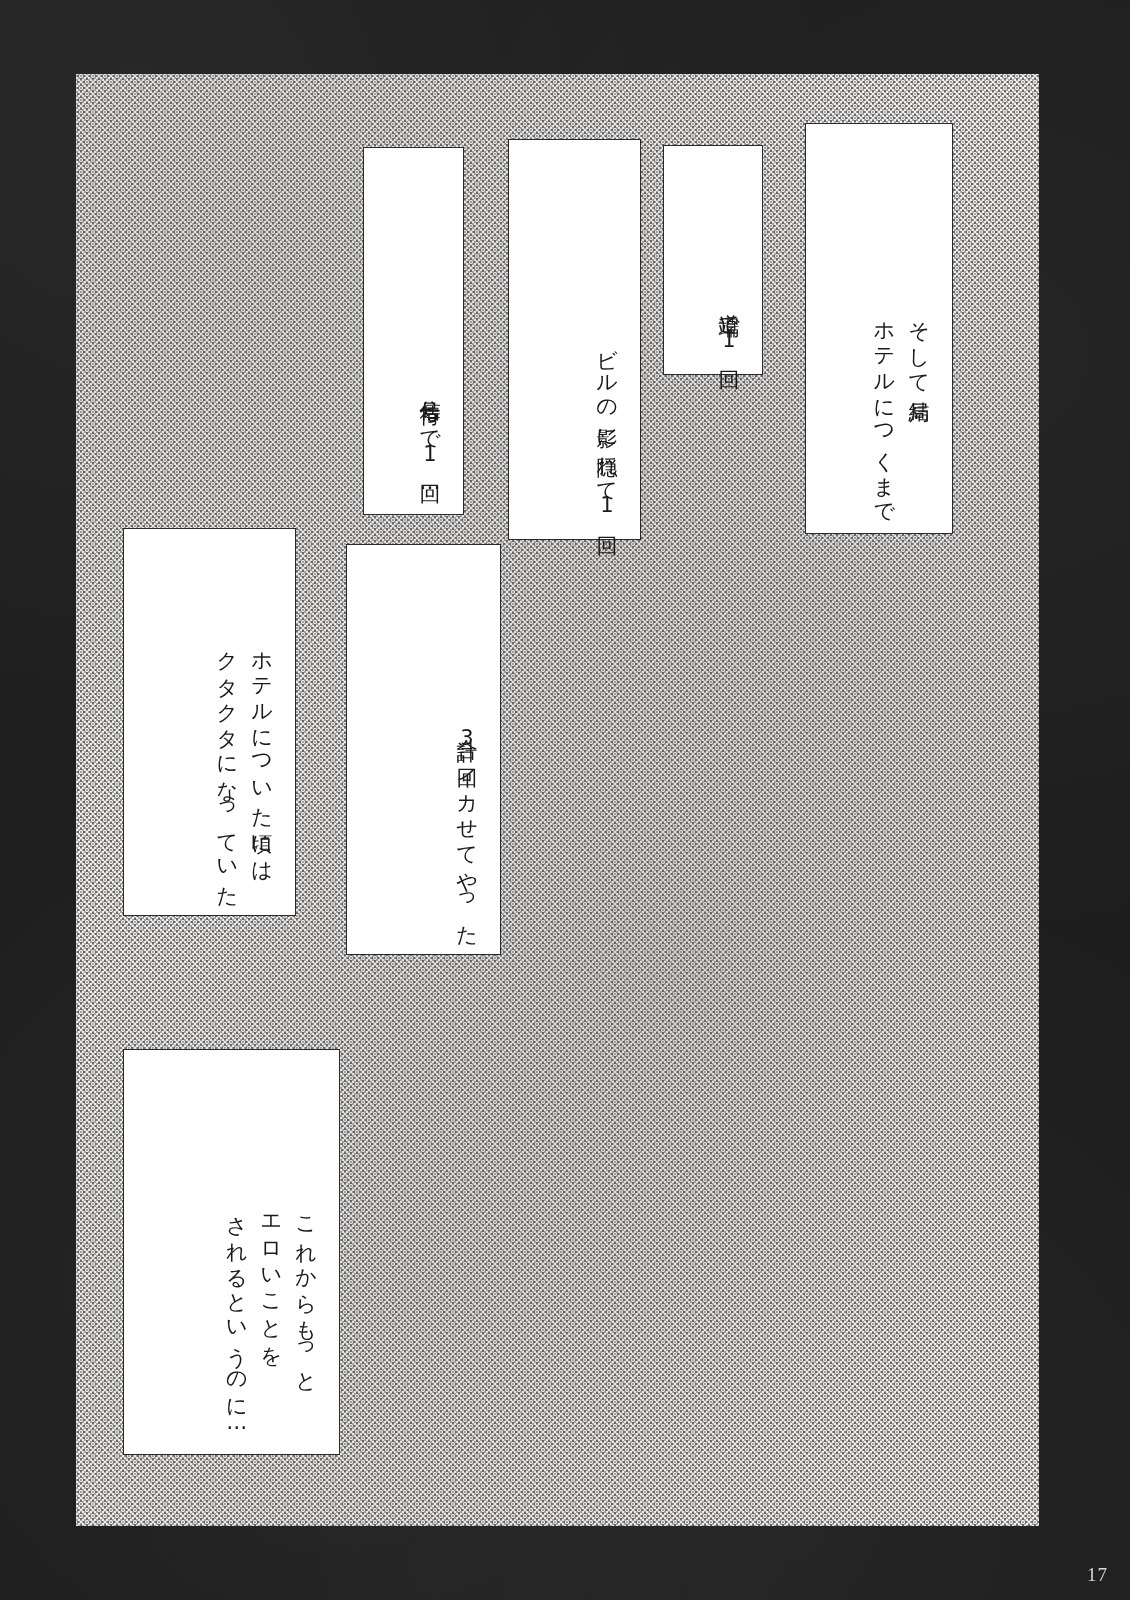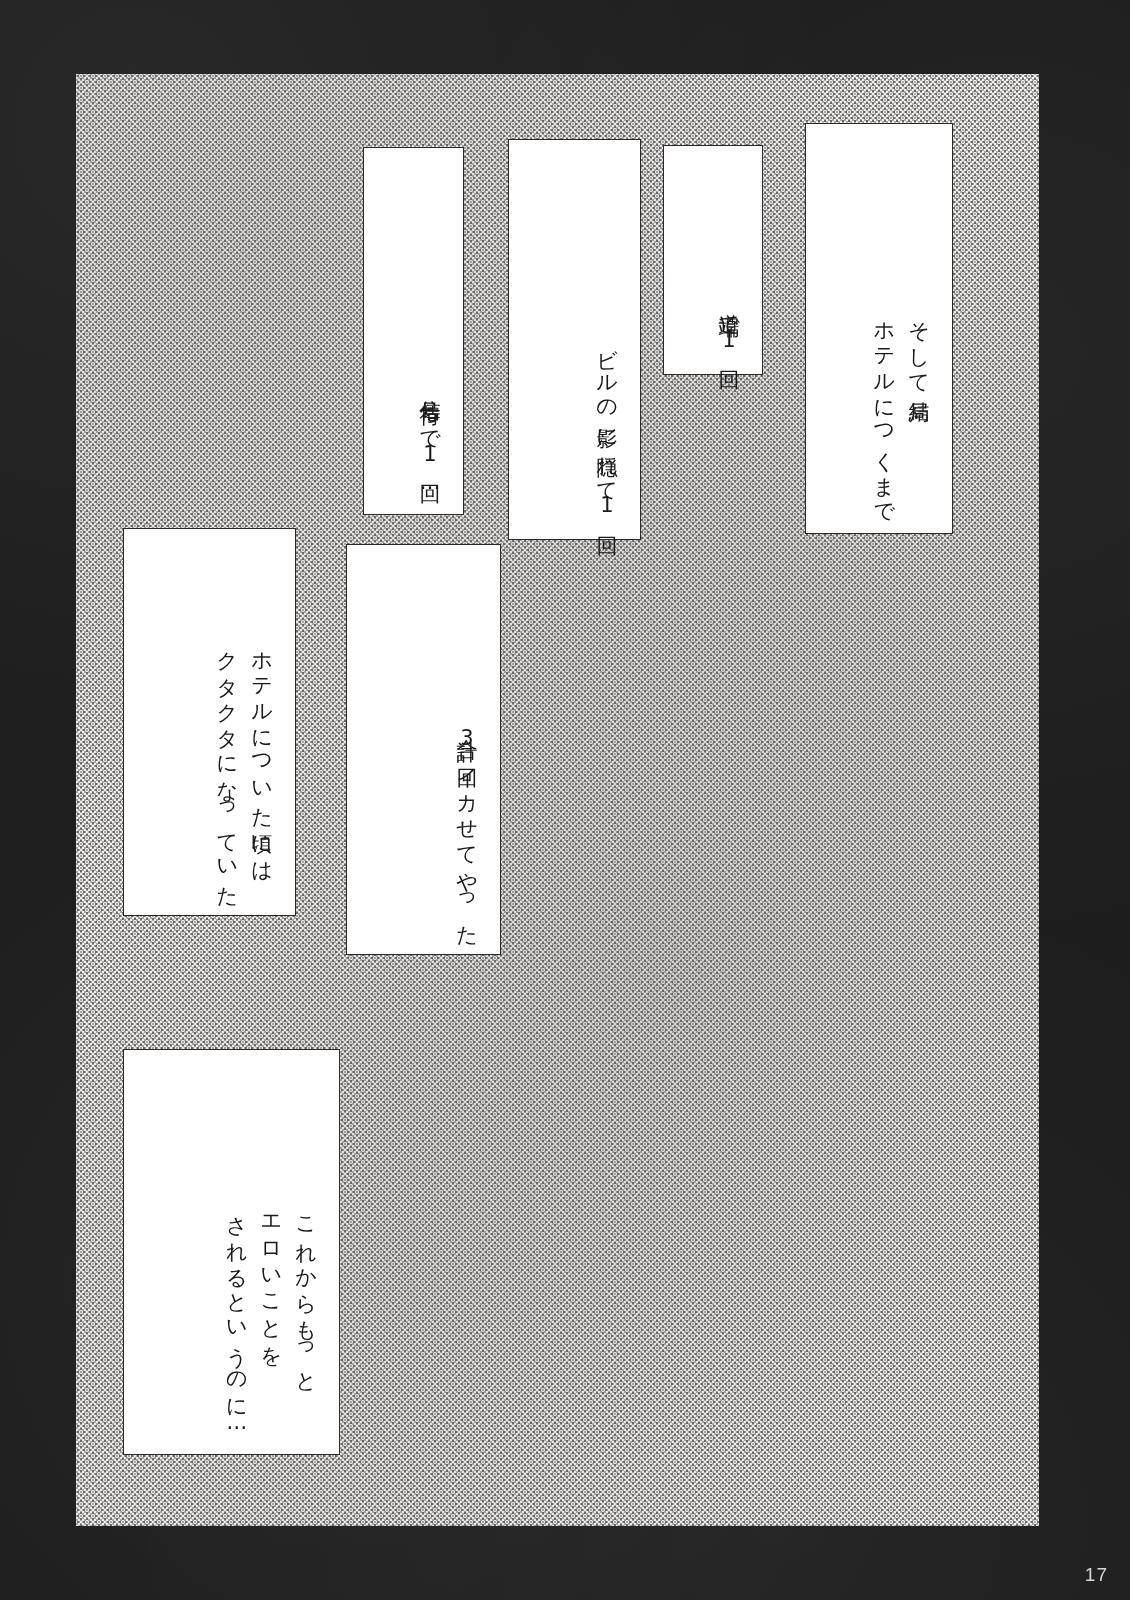--- a/index.html
+++ b/index.html
@@ -145,21 +145,21 @@
   #box-5 { left: 270px; top: 470px; width: 155px; height: 411px; }
   #box-6 { left:  47px; top: 454px; width: 173px; height: 388px; }
   #box-7 { left:  47px; top: 975px; width: 217px; height: 406px; }
 
   #page-number {
     position: absolute;
     right: 22px;
     bottom: 14px;
     color: #d9d7d4;
     font-size: 19px;
-    font-family: Liberation Sans, sans-serif;
+    font-family: Liberation Serif, serif;
     letter-spacing: 1px;
     text-align: center;
   }
 </style>
 </head>
 <body>
 
 <div id="page-frame">
 
   <div id="comic-page">

